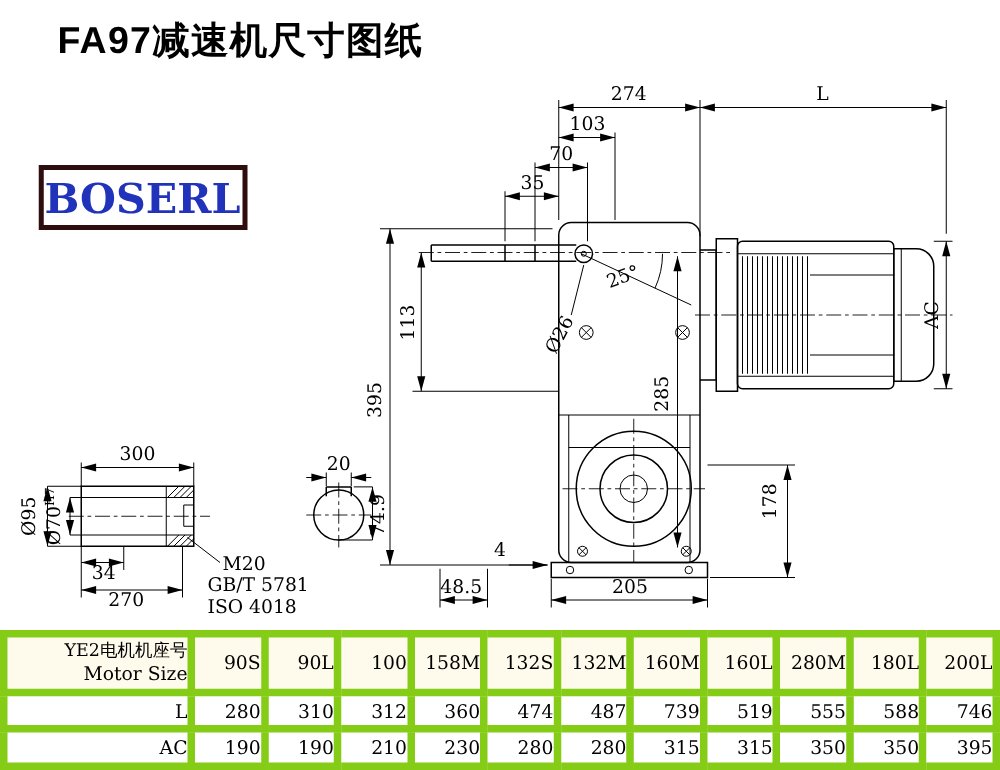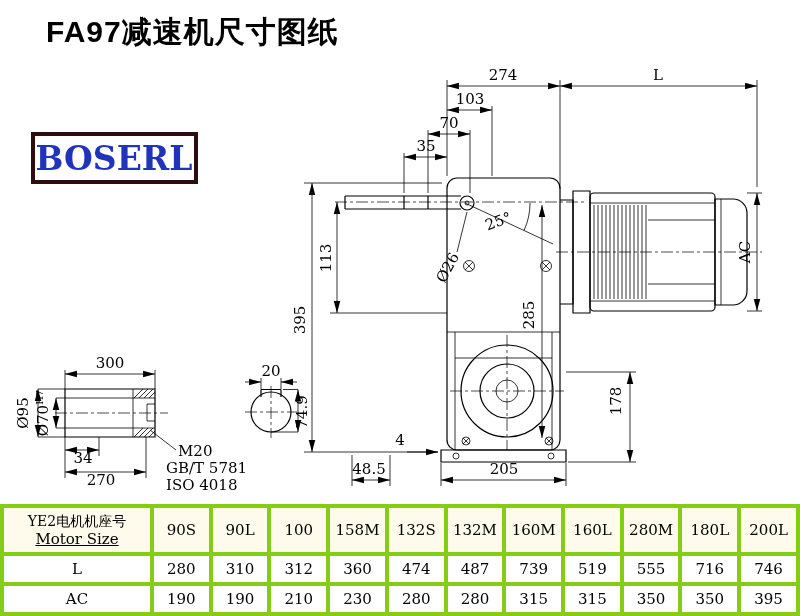--- a/index.html
+++ b/index.html
@@ -15,26 +15,26 @@
   .dim{stroke:#000;stroke-width:0.8;fill:none;marker-start:url(#arr);marker-end:url(#arr);}
   .dime{stroke:#000;stroke-width:0.8;fill:none;marker-end:url(#arr);}
   .cl{stroke:#000;stroke-width:0.7;fill:none;stroke-dasharray:12 3 3 3;}
   .dtext{font:15px "DejaVu Serif",serif;text-anchor:middle;}
   .lt{text-anchor:start;}
   .sup{font-size:10px;}
   
   #spec-table{position:absolute;left:0;top:504px;width:800px;height:112px;
       border-collapse:collapse;table-layout:fixed;
       font-family:"DejaVu Serif",serif;font-size:15px;color:#000;}
-  #spec-table td{border:4px solid #84cc16;text-align:center;vertical-align:middle;padding:0;
+  #spec-table td{border:6px solid #84cc16;text-align:right;vertical-align:middle;padding:0;
       overflow:hidden;white-space:nowrap;}
   #spec-table tr.hdr td{height:40px;background:#fefbec;}
   #spec-table tr.datarow td{height:23px;background:#ffffff;}
   .hc1{font-size:14px;line-height:18px;}
-  .hc2{font-size:15px;line-height:18px;font-family:"DejaVu Serif",serif;text-decoration:underline;}
+  .hc2{font-size:15px;line-height:18px;font-family:"DejaVu Serif",serif;}
 </style>
 </head>
 <body>
 
 <div id="stage">
 <svg width="800" height="505" viewBox="0 0 800 505">
   <defs>
     <marker id="arr" viewBox="0 0 12 8" refX="11.5" refY="4" markerWidth="13" markerHeight="9" orient="auto-start-reverse" markerUnits="userSpaceOnUse">
       <path d="M0.5,1 L11.5,4 L0.5,7 Z" fill="#000"></path>
     </marker>
@@ -210,21 +210,21 @@
     <td>L</td>
     <td>280</td>
     <td>310</td>
     <td>312</td>
     <td>360</td>
     <td>474</td>
     <td>487</td>
     <td>739</td>
     <td>519</td>
     <td>555</td>
-    <td>716</td>
+    <td>588</td>
     <td>746</td>
   </tr>
   <tr class="datarow">
     <td>AC</td>
     <td>190</td>
     <td>190</td>
     <td>210</td>
     <td>230</td>
     <td>280</td>
     <td>280</td>

